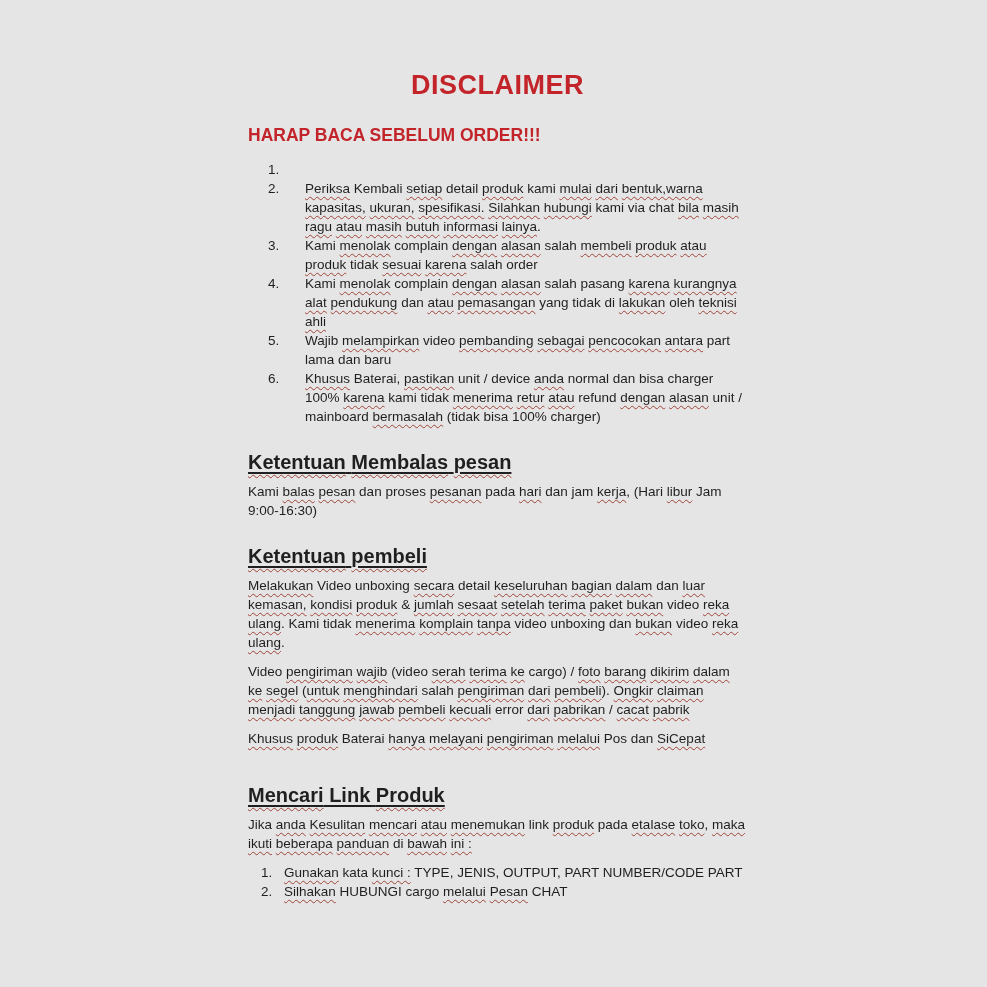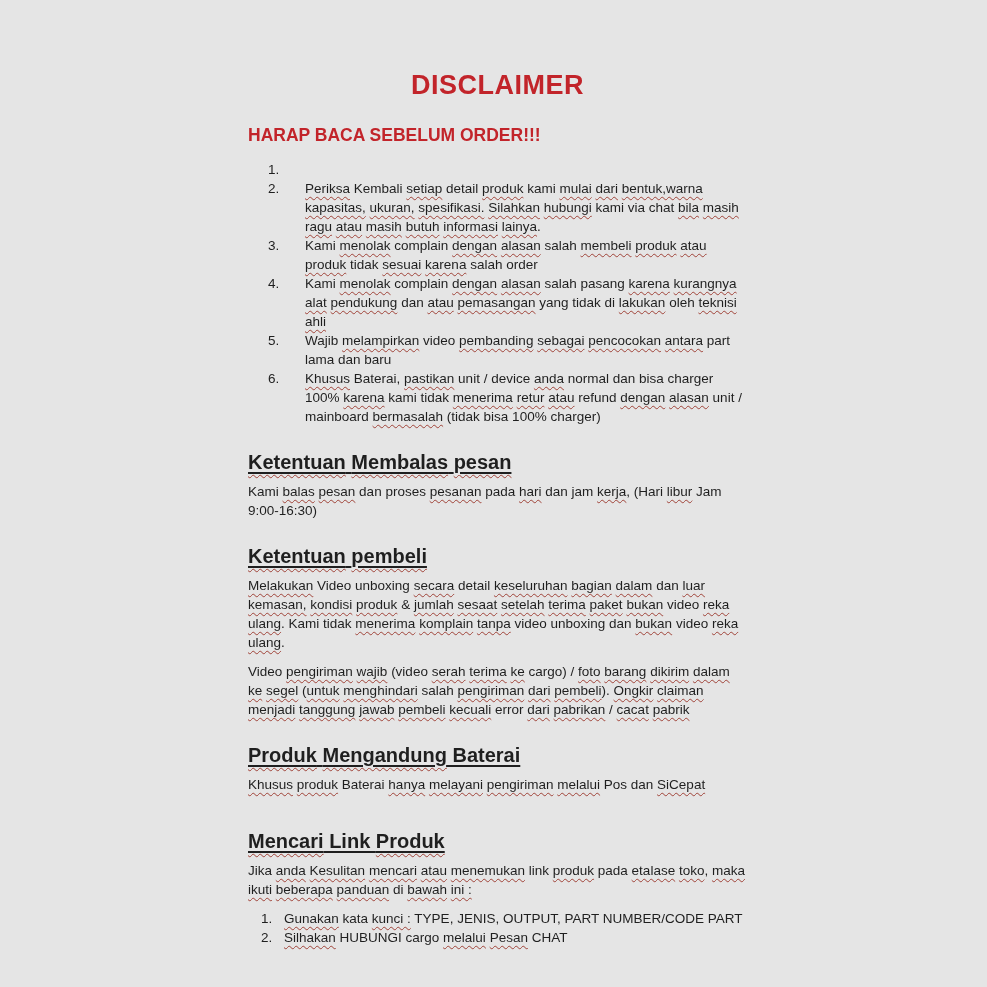--- a/index.html
+++ b/index.html
@@ -96,21 +96,20 @@
         <div class="li">
           <span class="num">6.</span>
           <span class="txt"><span class="sq">Khusus</span><span> Baterai, </span><span class="sq">pastikan</span><span> unit / device </span><span class="sq">anda</span><span> normal dan bisa charger 100% </span><span class="sq">karena</span><span> kami tidak </span><span class="sq">menerima</span><span> </span><span class="sq">retur</span><span> </span><span class="sq">atau</span><span> refund </span><span class="sq">dengan</span><span> </span><span class="sq">alasan</span><span> unit / mainboard </span><span class="sq">bermasalah</span><span> (tidak bisa 100% charger)</span></span>
         </div>
       </div>
       <h3 class="heading"><span class="sq">Ketentuan</span><span> </span><span class="sq">Membalas</span><span> </span><span class="sq">pesan</span></h3>
       <p class="para"><span>Kami </span><span class="sq">balas</span><span> </span><span class="sq">pesan</span><span> dan proses </span><span class="sq">pesanan</span><span> pada </span><span class="sq">hari</span><span> dan jam </span><span class="sq">kerja</span><span>, (Hari </span><span class="sq">libur</span><span> Jam 9:00-16:30)</span></p>
       <h3 class="heading"><span class="sq">Ketentuan</span><span> </span><span class="sq">pembeli</span></h3>
       <p class="para"><span class="sq">Melakukan</span><span> Video unboxing </span><span class="sq">secara</span><span> detail </span><span class="sq">keseluruhan</span><span> </span><span class="sq">bagian</span><span> </span><span class="sq">dalam</span><span> dan </span><span class="sq">luar</span><span> </span><span class="sq">kemasan,</span><span> </span><span class="sq">kondisi</span><span> </span><span class="sq">produk</span><span> &amp; </span><span class="sq">jumlah</span><span> </span><span class="sq">sesaat</span><span> </span><span class="sq">setelah</span><span> </span><span class="sq">terima</span><span> </span><span class="sq">paket</span><span> </span><span class="sq">bukan</span><span> video </span><span class="sq">reka</span><span> </span><span class="sq">ulang</span><span>. Kami tidak </span><span class="sq">menerima</span><span> </span><span class="sq">komplain</span><span> </span><span class="sq">tanpa</span><span> video unboxing dan </span><span class="sq">bukan</span><span> video </span><span class="sq">reka</span><span> </span><span class="sq">ulang</span><span>.</span></p>
       <p class="para"><span>Video </span><span class="sq">pengiriman</span><span> </span><span class="sq">wajib</span><span> (video </span><span class="sq">serah</span><span> </span><span class="sq">terima</span><span> </span><span class="sq">ke</span><span> cargo) / </span><span class="sq">foto</span><span> </span><span class="sq">barang</span><span> </span><span class="sq">dikirim</span><span> </span><span class="sq">dalam</span><span> </span><span class="sq">ke</span><span> </span><span class="sq">segel</span><span> (</span><span class="sq">untuk</span><span> </span><span class="sq">menghindari</span><span> salah </span><span class="sq">pengiriman</span><span> </span><span class="sq">dari</span><span> </span><span class="sq">pembeli</span><span>). </span><span class="sq">Ongkir</span><span> </span><span class="sq">claiman</span><span> </span><span class="sq">menjadi</span><span> </span><span class="sq">tanggung</span><span> </span><span class="sq">jawab</span><span> </span><span class="sq">pembeli</span><span> </span><span class="sq">kecuali</span><span> error </span><span class="sq">dari</span><span> </span><span class="sq">pabrikan</span><span> / </span><span class="sq">cacat</span><span> </span><span class="sq">pabrik</span></p>
-      <h3 class="heading"><span class="sq">Produk</span><span> </span><span class="sq">Mengandung</span><span> Baterai</span></h3>
       <p class="para"><span class="sq">Khusus</span><span> </span><span class="sq">produk</span><span> Baterai </span><span class="sq">hanya</span><span> </span><span class="sq">melayani</span><span> </span><span class="sq">pengiriman</span><span> </span><span class="sq">melalui</span><span> Pos dan </span><span class="sq">SiCepat</span></p>
       <h3 class="heading extra"><span class="sq">Mencari</span><span> Link </span><span class="sq">Produk</span></h3>
       <p class="para"><span>Jika </span><span class="sq">anda</span><span> </span><span class="sq">Kesulitan</span><span> </span><span class="sq">mencari</span><span> </span><span class="sq">atau</span><span> </span><span class="sq">menemukan</span><span> link </span><span class="sq">produk</span><span> pada </span><span class="sq">etalase</span><span> </span><span class="sq">toko</span><span>, </span><span class="sq">maka</span><span> </span><span class="sq">ikuti</span><span> </span><span class="sq">beberapa</span><span> </span><span class="sq">panduan</span><span> di </span><span class="sq">bawah</span><span> </span><span class="sq">ini :</span></p>
       <div class="olist narrow">
         <div class="li">
           <span class="num">1.</span>
           <span class="txt"><span class="sq">Gunakan</span><span> kata </span><span class="sq">kunci :</span><span> TYPE, JENIS, OUTPUT, PART NUMBER/CODE PART</span></span>
         </div>
         <div class="li">
           <span class="num">2.</span>

